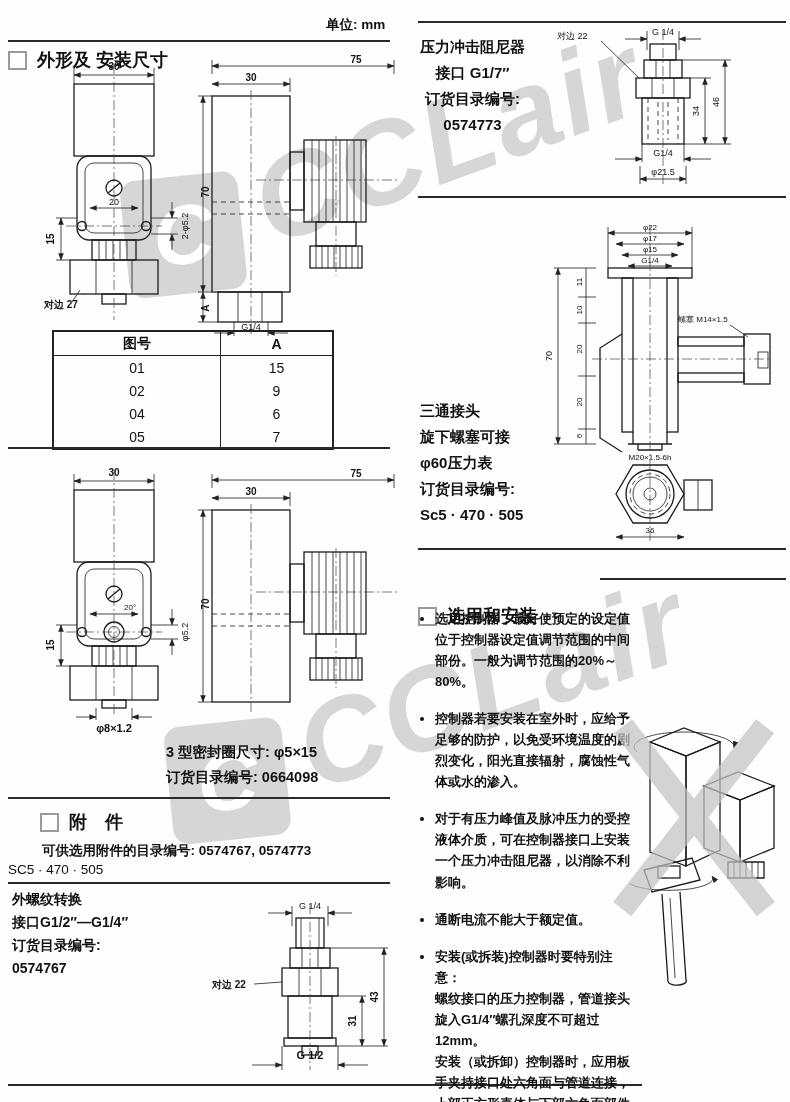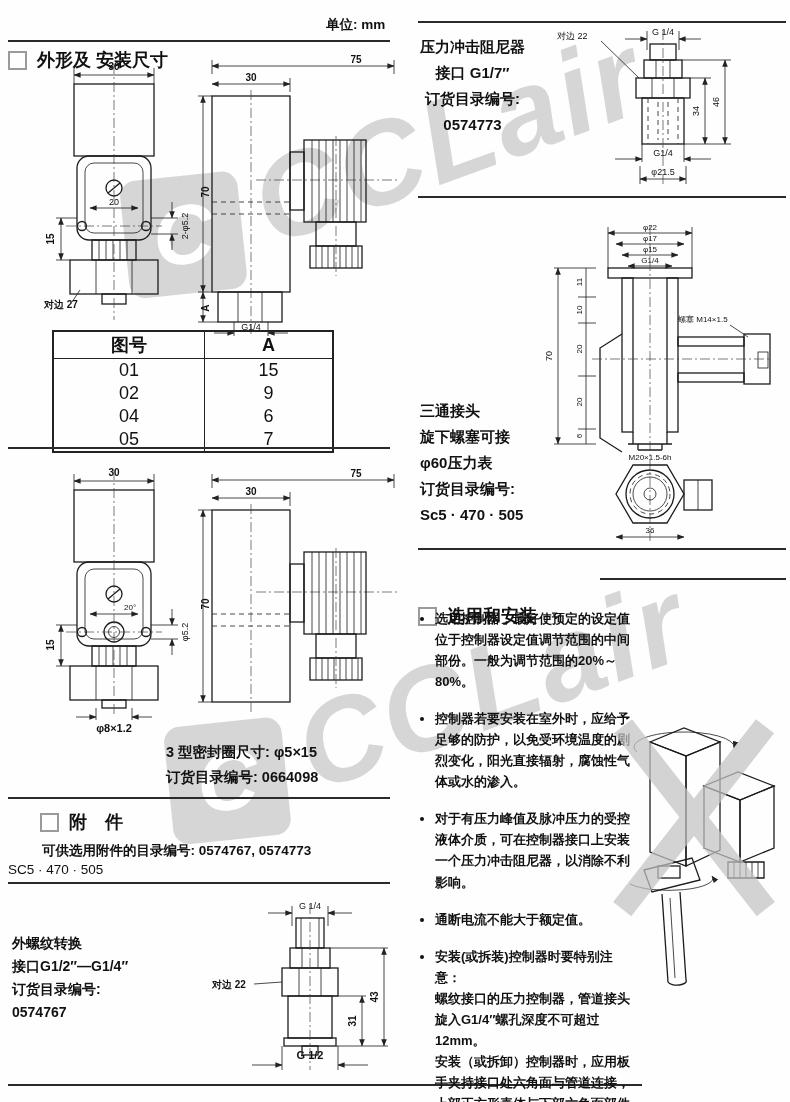--- a/index.html
+++ b/index.html
@@ -8,21 +8,21 @@
   .abs{position:absolute;z-index:1;}
   .rule{position:absolute;height:2px;background:#2a2a2a;z-index:1;}
   .rule.thin{height:1.5px;}
   .sec-head{display:flex;align-items:center;gap:10px;font-weight:bold;font-size:18px;}
   .chk{width:15px;height:15px;border:2px solid #9a9a9a;background:transparent;flex:0 0 auto;}
   .unit{font-weight:bold;font-size:13.5px;}
   .tblock{font-weight:bold;}
   .tblock div{white-space:nowrap;}
   table.dim{border-collapse:collapse;width:282px;background:transparent;}
   table.dim th,table.dim td{border-left:1.5px solid #222;text-align:center;
-     font-size:18px;padding:1px 0;height:21px;}
+     font-size:14px;padding:1px 8px;height:21px;}
   table.dim th{font-weight:bold;border-bottom:1.5px solid #222;}
   table.dim th:first-child,table.dim td:first-child{border-left:none;}
   table.dim{border:2px solid #222;}
   ul.bullets{margin:0;padding-left:15px;list-style:disc;}
   ul.bullets li{font-size:13px;line-height:1.62;margin:16px 0 6px 0;white-space:pre-line;font-weight:bold;}
   
   .ln{stroke:#1c1c1c;stroke-width:1.3;fill:none;stroke-linejoin:miter;}
   .th{stroke:#1c1c1c;stroke-width:0.8;fill:none;}
   .cl{stroke:#444;stroke-width:0.7;fill:none;stroke-dasharray:10 3 2 3;}
   .dsh{stroke:#333;stroke-width:0.9;fill:none;stroke-dasharray:5 4;}
@@ -249,21 +249,21 @@
   <div class="rule thin" style="left:8px;top:797px;width:382px;"></div>
 
   <div class="abs sec-head" style="left:8px;top:810px;padding-left:32px;">
     <div class="chk"></div>
     <span>附　件</span>
   </div>
   <div class="abs tblock" style="left:42px;top:842px;font-size:13.5px;">可供选用附件的目录编号: 0574767, 0574773</div>
   <div class="abs" style="left:8px;top:862px;font-size:13.5px;">SC5 · 470 · 505</div>
   <div class="rule thin" style="left:8px;top:882px;width:382px;"></div>
 
-  <div class="abs tblock" style="left:12px;top:932px;font-size:14px;line-height:23px;">
+  <div class="abs tblock" style="left:12px;top:888px;font-size:14px;line-height:23px;">
     <div>外螺纹转换</div>
     <div>接口G1/2″—G1/4″</div>
     <div>订货目录编号:</div>
     <div>0574767</div>
   </div>
 
   <svg class="abs" style="left:210px;top:898px;" width="200" height="175" viewBox="0 0 200 175">
     <text x="100" y="11" text-anchor="middle" class="t9">G 1/4</text>
     <line class="th" x1="58" y1="15" x2="82" y2="15" marker-end="url(#ma)"></line>
     <line class="th" x1="142" y1="15" x2="118" y2="15" marker-end="url(#ma)"></line>

